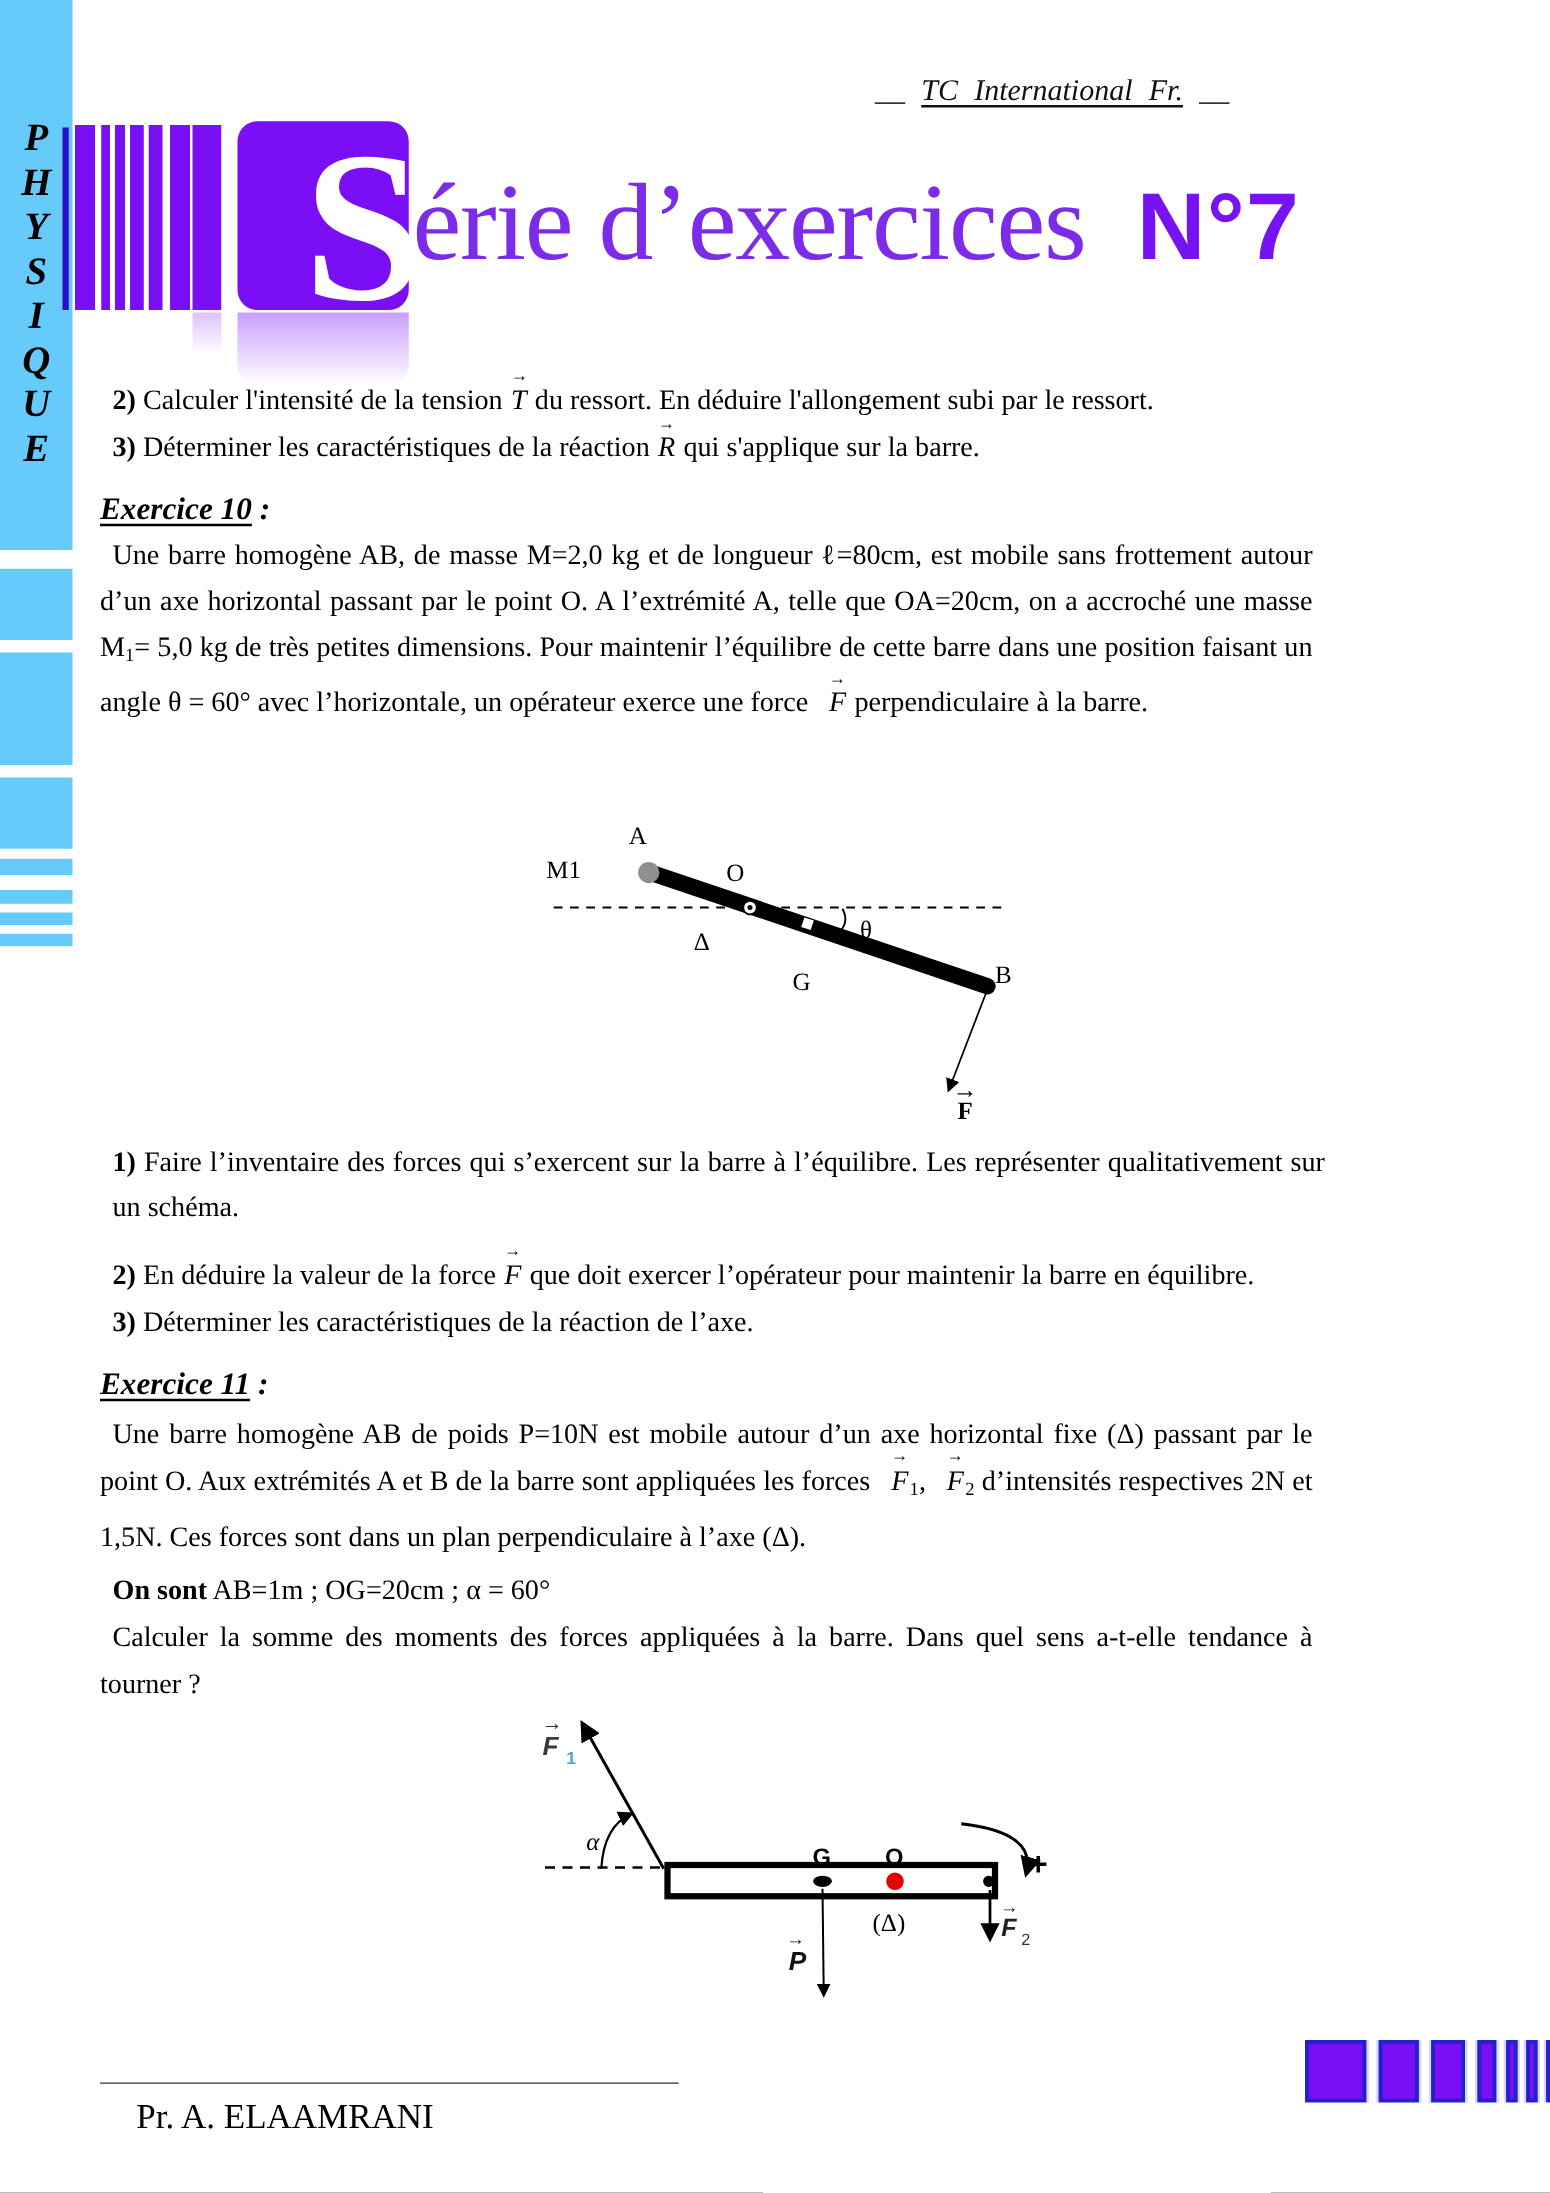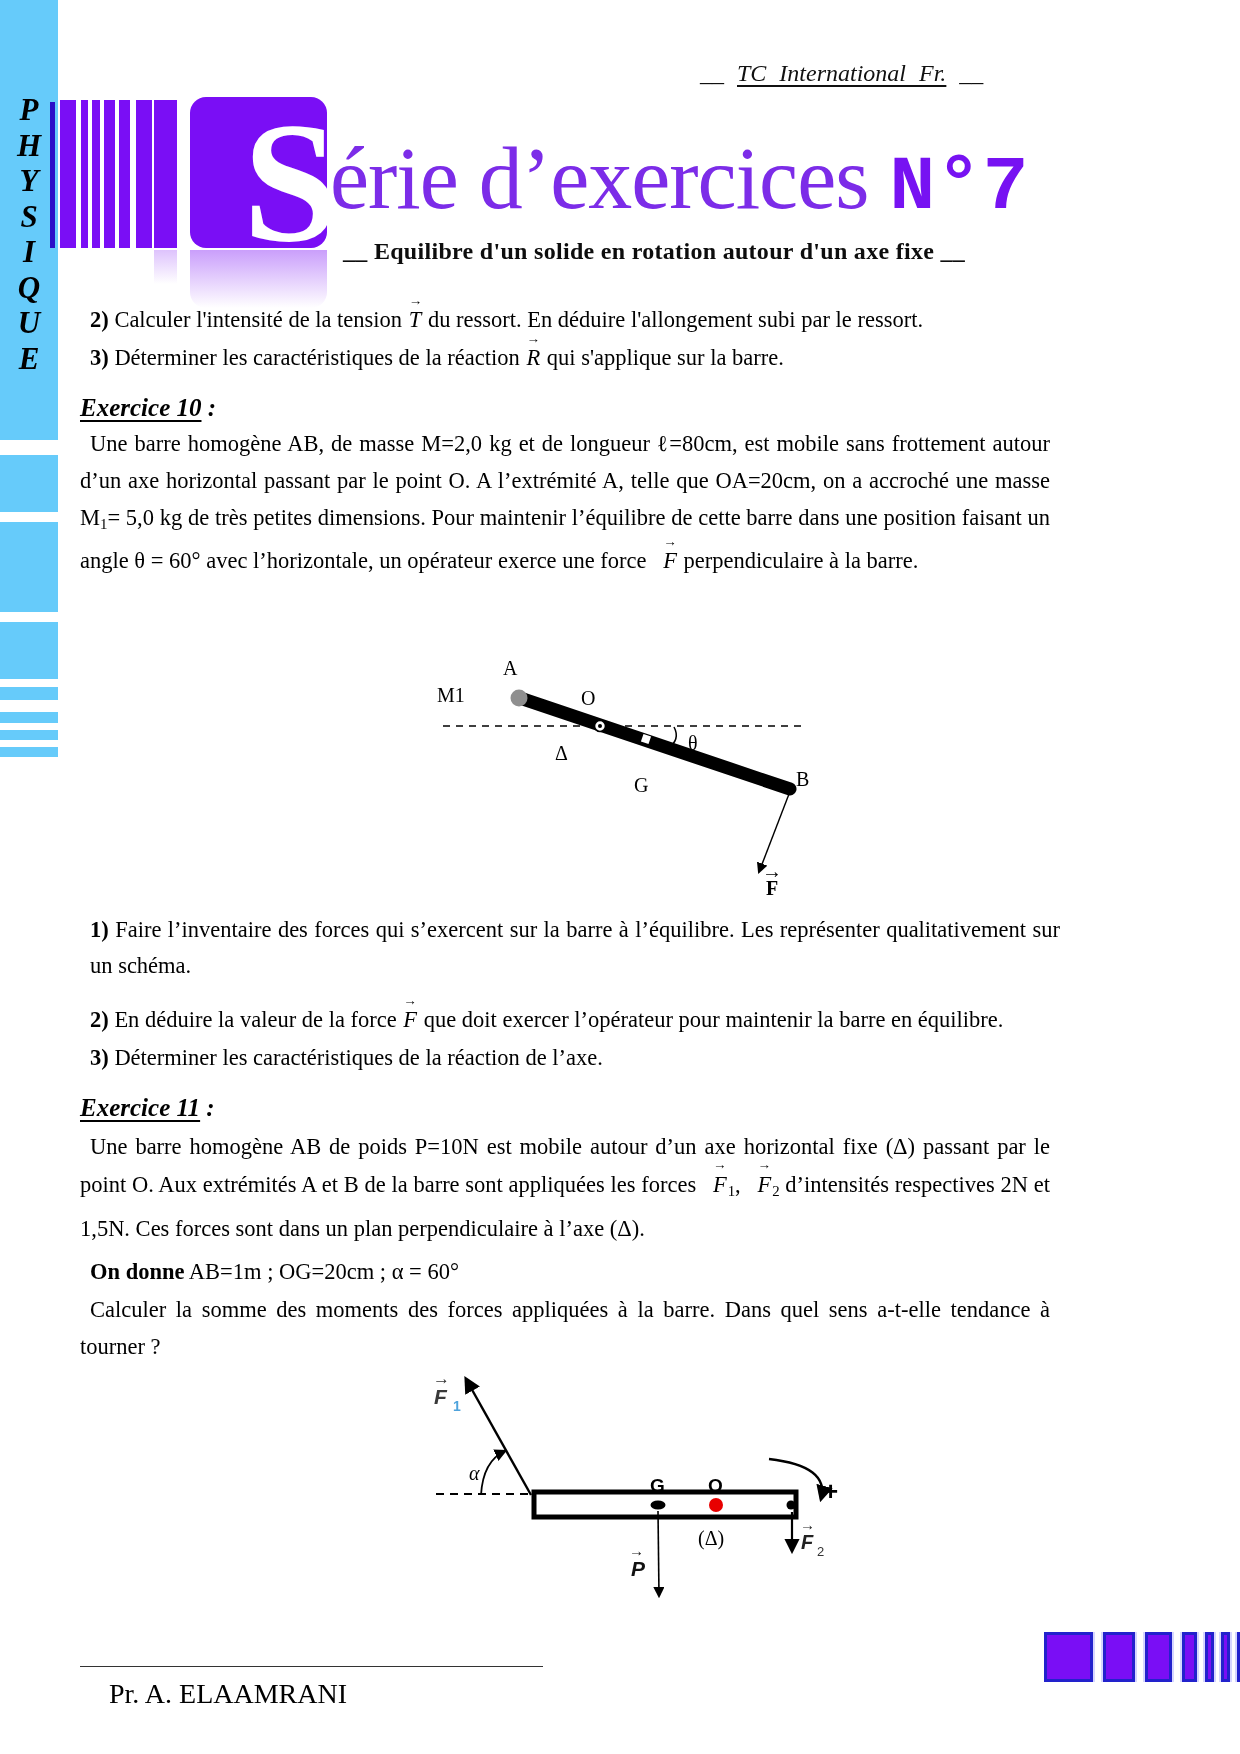--- a/index.html
+++ b/index.html
@@ -17,21 +17,21 @@
   .bar-dark{position:absolute;top:102px;height:146px;background:#2B10C8;}
   .logo-square{position:absolute;left:190px;top:97px;width:137px;height:151px;background:#7A0EF5;border-radius:16px;}
   .logo-reflect{position:absolute;left:190px;top:250px;width:137px;height:58px;border-radius:0 0 16px 16px;
                 background:linear-gradient(180deg,rgba(122,14,245,.40),rgba(122,14,245,0));}
   .bar-reflect{position:absolute;left:154px;top:250px;width:23px;height:34px;
                background:linear-gradient(180deg,rgba(122,14,245,.25),rgba(122,14,245,0));}
   .logo-s{position:absolute;left:243px;top:96px;font-family:"Liberation Serif",serif;font-weight:bold;
           font-size:172px;line-height:1;color:#fff;}
   .title-line{position:absolute;left:330px;top:128px;white-space:nowrap;}
   .title-rest{font-family:"Liberation Serif",serif;font-size:88px;color:#7C2CE8;letter-spacing:-1px;}
-  .title-num{font-family:Liberation Mono, monospace;font-size:76px;font-weight:bold;color:#7712F2;letter-spacing:1px;}
+  .title-num{font-family:Liberation Sans, sans-serif;font-size:76px;font-weight:bold;color:#7712F2;letter-spacing:1px;margin-left:20px;}
   .subtitle{position:absolute;left:343px;top:238px;font-size:24px;font-weight:bold;letter-spacing:.3px;color:#0d0d0d;}
   .corner{position:absolute;left:700px;top:60px;font-size:24px;font-style:italic;word-spacing:7px;color:#111;}
   .corner u{text-underline-offset:4px;}
 
   
   .t{position:absolute;left:80px;width:970px;font-size:22.5px;line-height:36px;}
   .q{padding-left:10px;}
   .para{text-align:justify;text-indent:10px;line-height:36.8px;}
   .b{font-weight:bold;}
   .sub{font-size:.66em;vertical-align:-0.28em;}
@@ -87,21 +87,20 @@
   <div class="bar" style="left:104px;width:11px;"></div>
   <div class="bar" style="left:119px;width:11px;"></div>
   <div class="bar" style="left:136px;width:16px;"></div>
   <div class="bar" style="left:154px;width:23px;"></div>
   <div class="bar-reflect"></div>
 
   <div class="logo-square"></div>
   <div class="logo-reflect"></div>
   <div class="logo-s">S</div>
   <div class="title-line"><span class="title-rest">érie d’exercices </span><span class="title-num">N°7</span></div>
-  <div class="subtitle">__ Equilibre d'un solide en rotation autour d'un axe fixe __</div>
   <div class="corner"><span>__ </span><u>TC  International  Fr.</u><span> __</span></div>
 
   <div id="q-prev-2" class="t q"><span class="b">2)</span><span> Calculer l'intensité de la tension </span><span class="vec"><span class="vec-a">→</span><span>T</span></span><span> du ressort. En déduire l'allongement subi par le ressort.</span></div>
   <div id="q-prev-3" class="t q"><span class="b">3)</span><span> Déterminer les caractéristiques de la réaction </span><span class="vec"><span class="vec-a">→</span><span>R</span></span><span> qui s'applique sur la barre.</span></div>
 
   <div id="h10" class="t exh"><span class="u">Exercice 10</span><span> :</span></div>
   <div id="p10" class="t para"><span>Une barre homogène AB, de masse M=2,0 kg et de longueur ℓ=80cm, est mobile sans frottement autour d’un axe horizontal passant par le point O. A l’extrémité A, telle que OA=20cm, on a accroché une masse M</span><span class="sub">1</span><span>= 5,0 kg de très petites dimensions. Pour maintenir l’équilibre de cette barre dans une position faisant un angle θ = 60° avec l’horizontale, un opérateur exerce une force </span><span class="vec"><span class="vec-a">→</span><span>F</span></span><span> perpendiculaire à la barre.</span></div>
 
   <svg class="dsvg" style="left:400px;top:595px;" width="440" height="320" viewBox="400 595 440 320">
     <defs>
@@ -127,21 +126,21 @@
     <text class="dlabel" x="762" y="878" font-size="15">→</text>
     <text class="dlabel" x="766" y="895" font-weight="bold">F</text>
   </svg>
 
   <div id="q1" class="t q"><span class="b">1)</span><span> Faire l’inventaire des forces qui s’exercent sur la barre à l’équilibre. Les représenter qualitativement sur un schéma.</span></div>
   <div id="q2b" class="t q"><span class="b">2)</span><span> En déduire la valeur de la force </span><span class="vec"><span class="vec-a">→</span><span>F</span></span><span> que doit exercer l’opérateur pour maintenir la barre en équilibre.</span></div>
   <div id="q3b" class="t q"><span class="b">3)</span><span> Déterminer les caractéristiques de la réaction de l’axe.</span></div>
 
   <div id="h11" class="t exh"><span class="u">Exercice 11</span><span> :</span></div>
   <div id="p11" class="t para"><span>Une barre homogène AB de poids P=10N est mobile autour d’un axe horizontal fixe (Δ) passant par le point O. Aux extrémités A et B de la barre sont appliquées les forces </span><span class="vec"><span class="vec-a">→</span><span>F</span></span><span class="sub">1</span><span>, </span><span class="vec"><span class="vec-a">→</span><span>F</span></span><span class="sub">2</span><span> d’intensités respectives 2N et 1,5N. Ces forces sont dans un plan perpendiculaire à l’axe (Δ).</span></div>
-  <div id="ondonne" class="t q"><span class="b">On donne</span><span> AB=1m ; OG=20cm ; α = 60°</span></div>
+  <div id="ondonne" class="t q"><span class="b">On sont</span><span> AB=1m ; OG=20cm ; α = 60°</span></div>
   <div id="calc" class="t para"><span>Calculer la somme des moments des forces appliquées à la barre. Dans quel sens a-t-elle tendance à tourner ?</span></div>
 
   <svg class="dsvg" style="left:420px;top:1350px;" width="440" height="270" viewBox="420 1350 440 270">
     <defs>
       <marker id="ah2" viewBox="0 0 10 10" refX="8" refY="5" markerWidth="7" markerHeight="7" orient="auto-start-reverse">
         <path d="M0,0 L10,5 L0,10 z" fill="#000"></path>
       </marker>
     </defs>
     <line x1="436" y1="1494" x2="533" y2="1494" stroke="#000" stroke-width="2" stroke-dasharray="8 6"></line>
     <rect x="534" y="1492" width="262" height="25" fill="#fff" stroke="#000" stroke-width="5"></rect>

